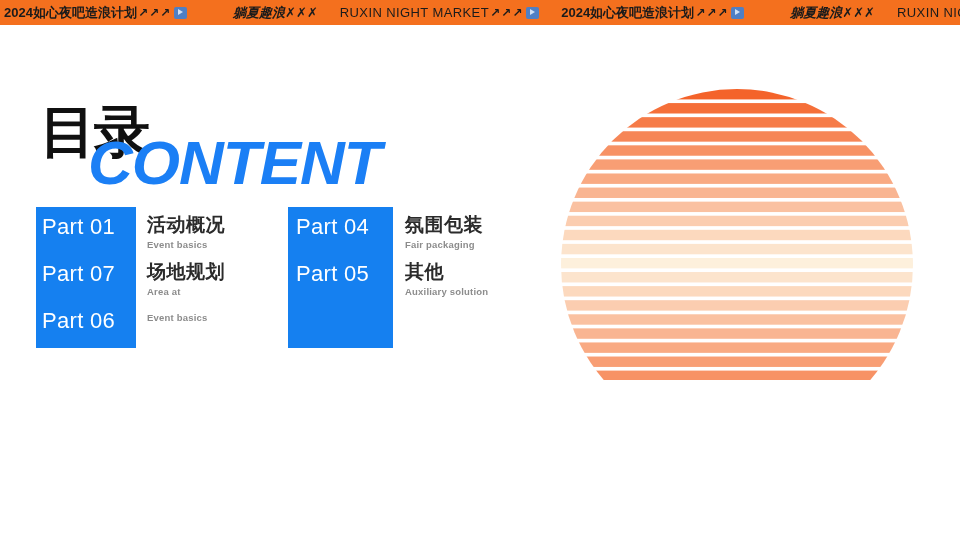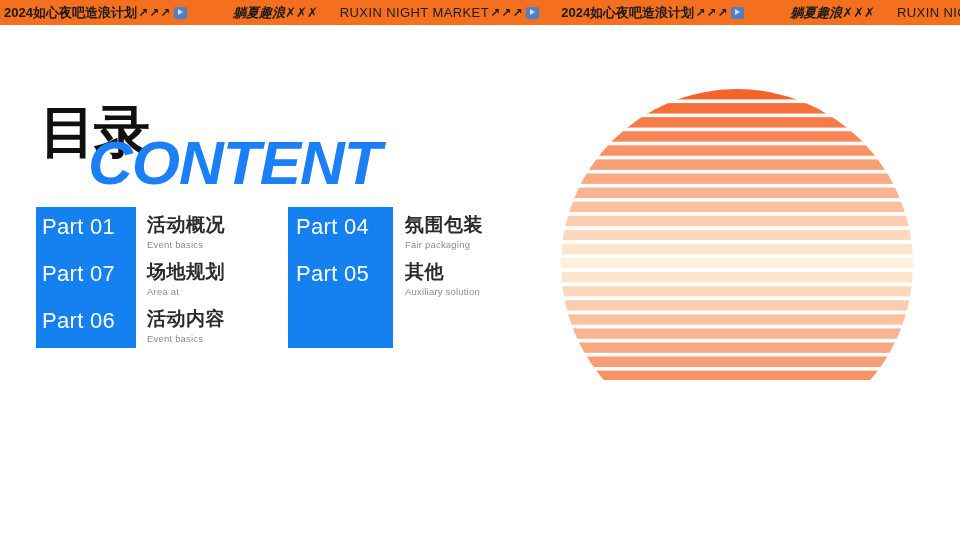--- a/index.html
+++ b/index.html
@@ -158,21 +158,21 @@
   .entry-cn {
     font-size: 19px;
     font-weight: 700;
     color: #2b2b2b;
     line-height: 1.1;
     letter-spacing: .5px;
     white-space: nowrap;
   }
   .entry-en {
     font-size: 9.5px;
-    font-weight: 400;
+    font-weight: 700;
     color: #8c8c8c;
     line-height: 1.2;
     margin-top: 3px;
     letter-spacing: .2px;
     white-space: nowrap;
   }
 
   
   .row0 { top: 9px;  }
   .row1 { top: 56px; }
@@ -298,21 +298,20 @@
 
     <div class="entry erow0">
       <div class="entry-cn">活动概况</div>
       <div class="entry-en">Event basics</div>
     </div>
     <div class="entry erow1">
       <div class="entry-cn">场地规划</div>
       <div class="entry-en">Area at</div>
     </div>
     <div class="entry erow2">
-      <div class="entry-cn">活动内容</div>
       <div class="entry-en">Event basics</div>
     </div>
   </div>
 
   <div class="col col-right">
     <div class="part-block"></div>
 
     <div class="part-label row0">Part 04</div>
     <div class="part-label row1">Part 05</div>
 

